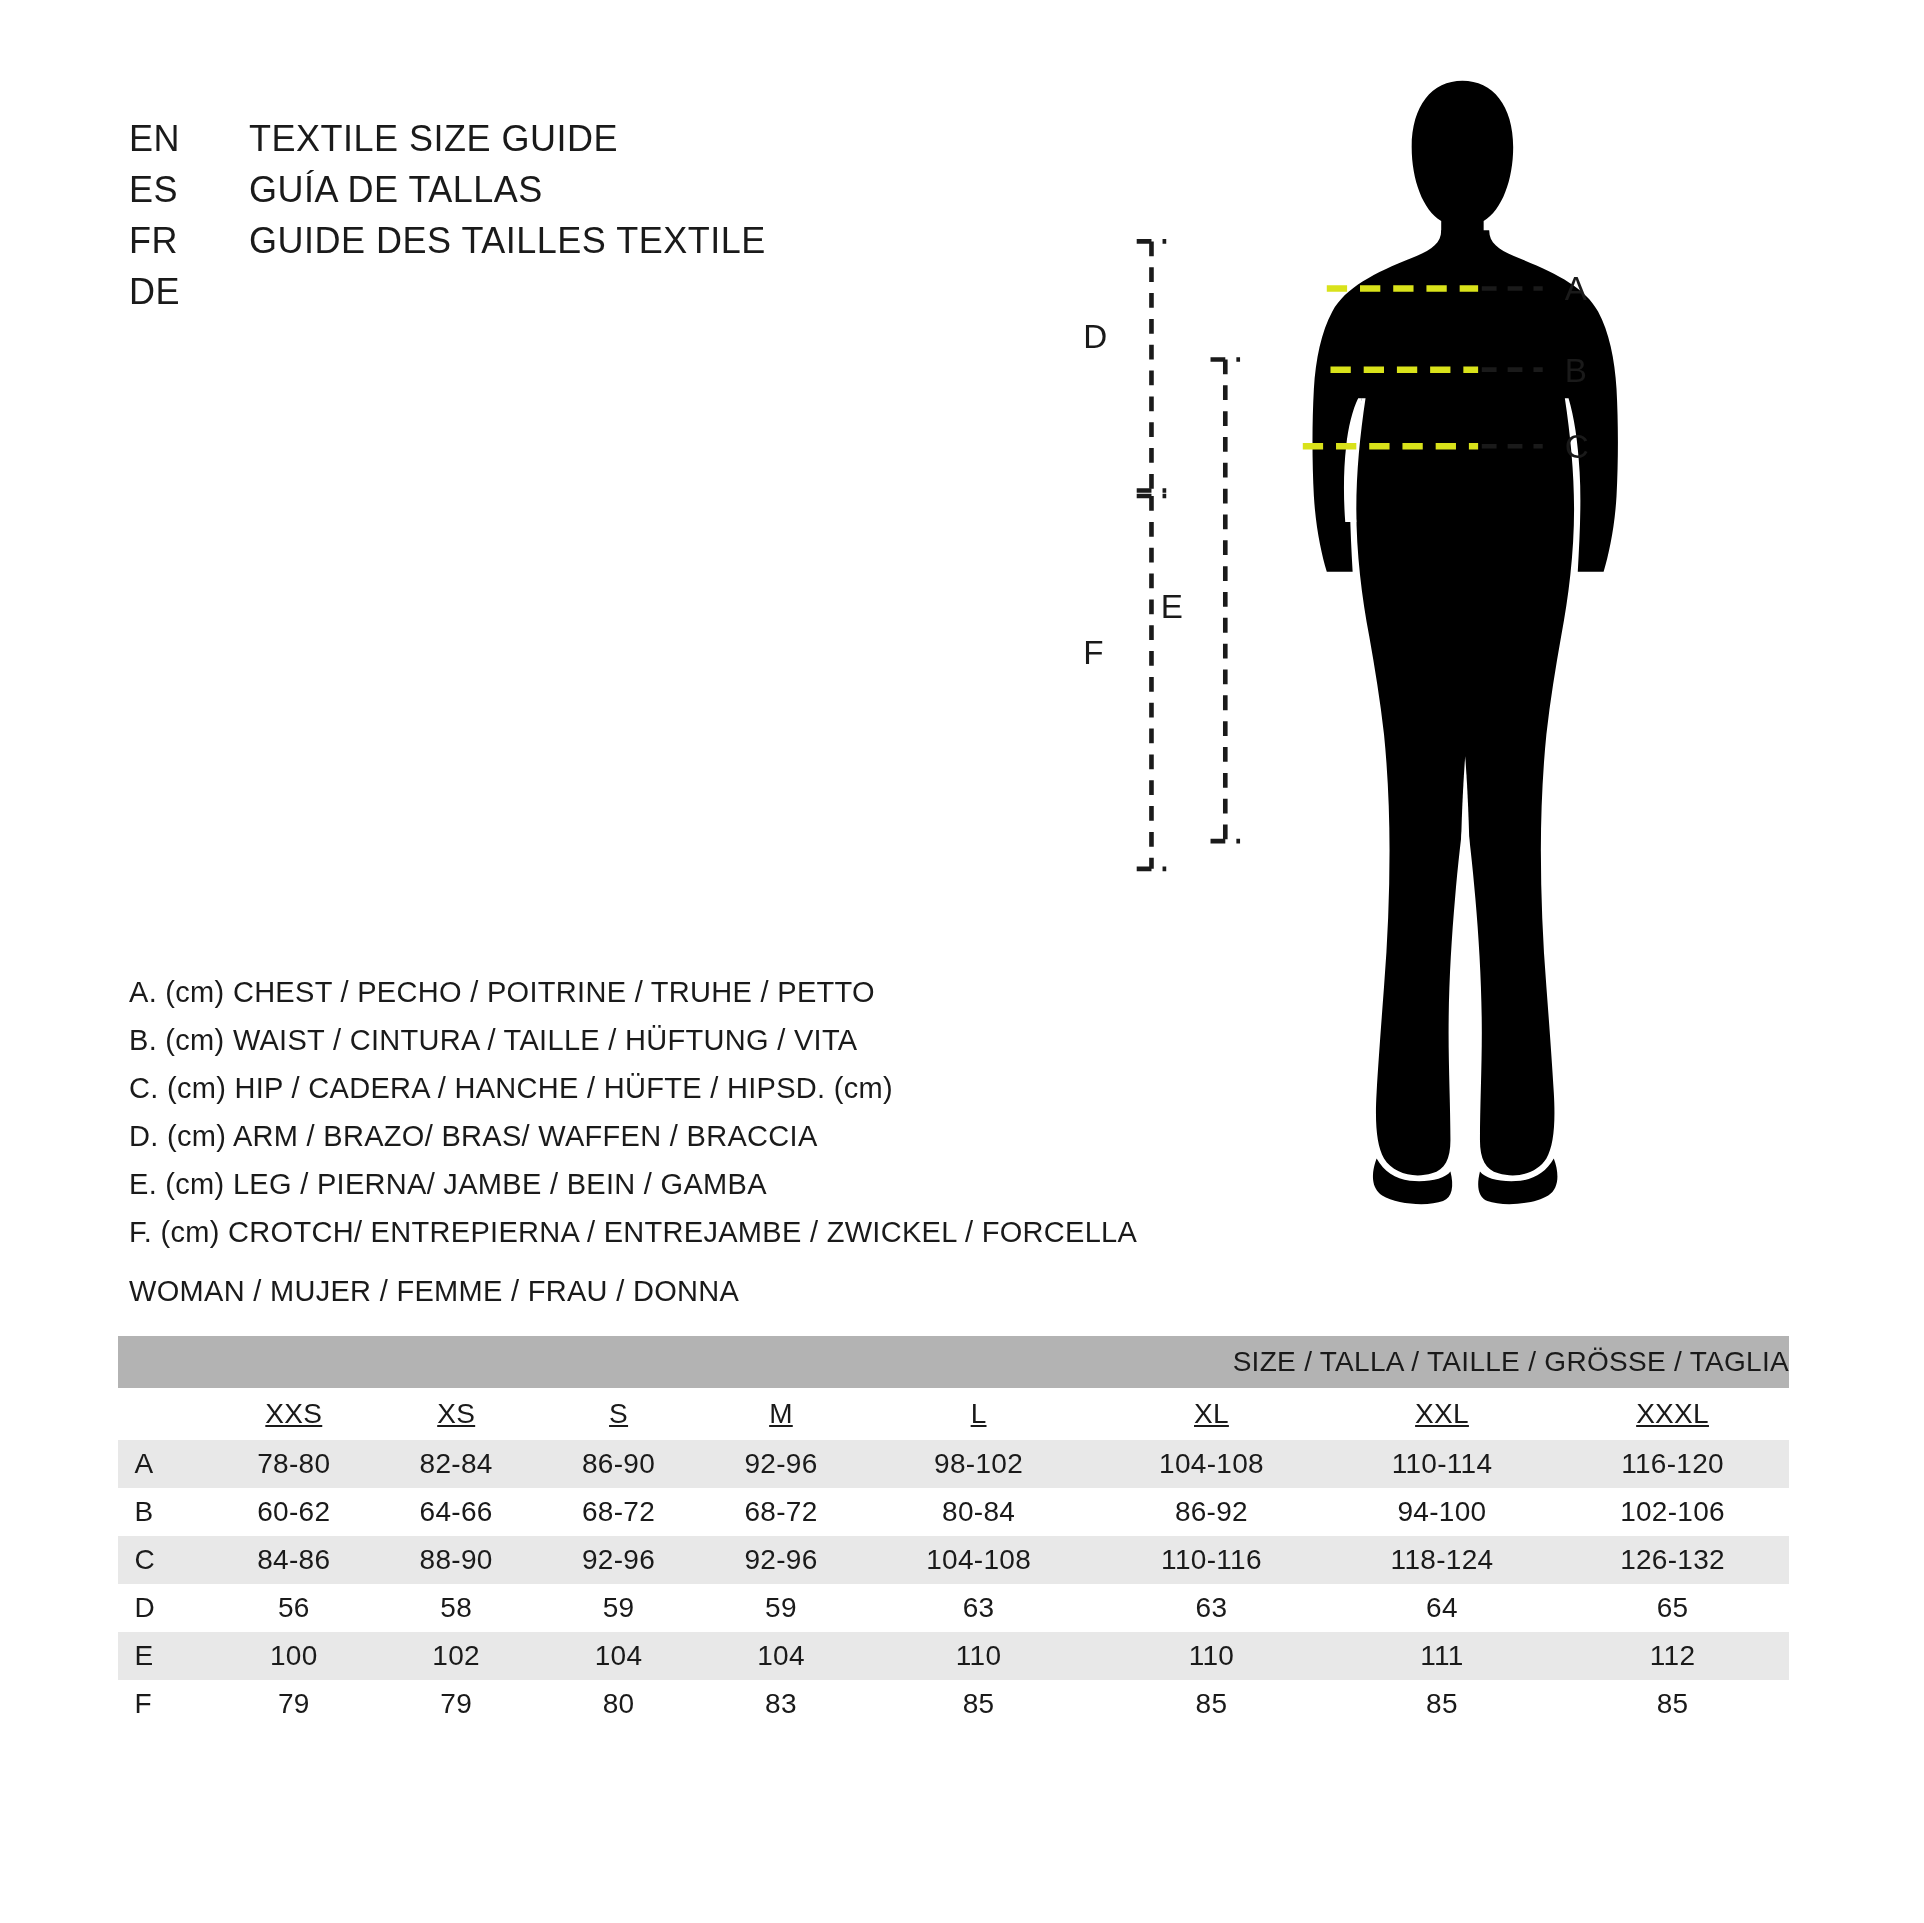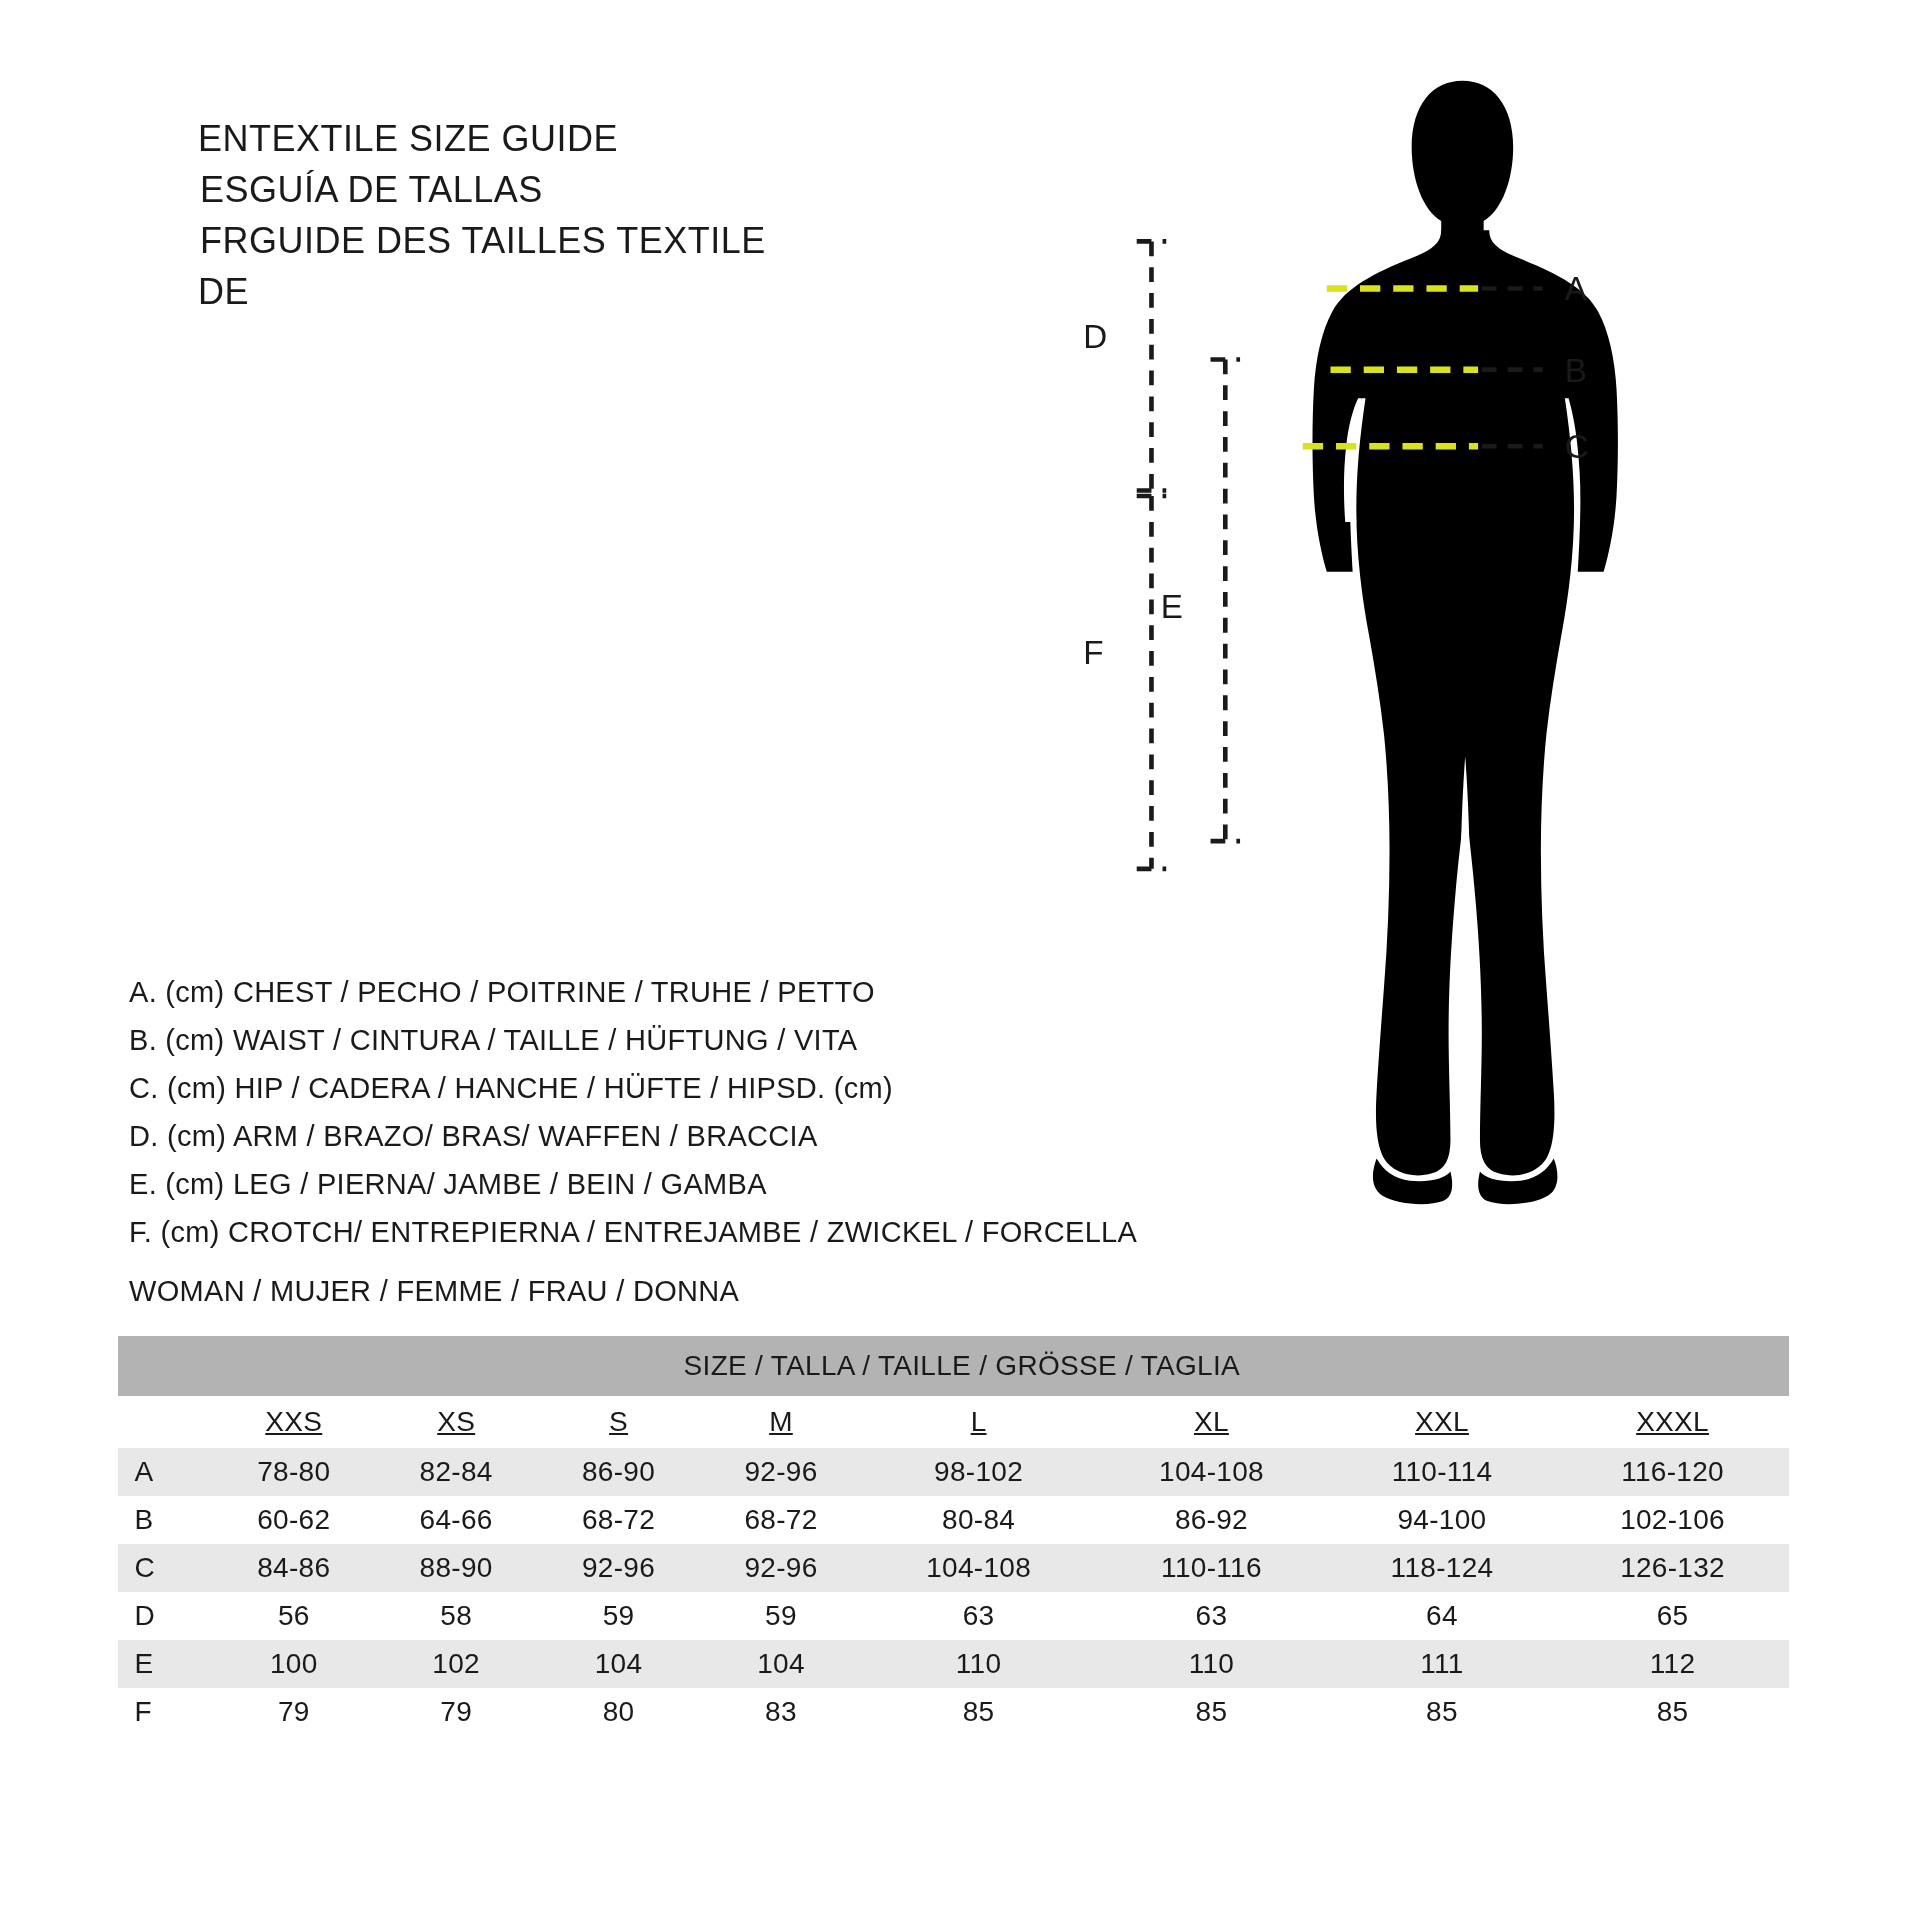--- a/index.html
+++ b/index.html
@@ -20,21 +20,20 @@
   #title-block {
     position: absolute;
     left: 129px;
     top: 118px;
     width: 831px;
   }
   .title-row {
     display: flex;
     align-items: baseline;
     height: 51px;
-    text-align: right;
   }
   .title-code {
     width: 120px;
     font-size: 36px;
     letter-spacing: 0.5px;
   }
   .title-text {
     font-size: 36px;
     letter-spacing: 0.5px;
     white-space: nowrap;
@@ -75,23 +74,23 @@
   }
   #size-table td, #size-table th {
     padding: 0;
     height: 48px;
     font-weight: normal;
     text-align: center;
     letter-spacing: 0.3px;
   }
   #size-table .hdr-band td {
     background: #b3b3b3;
-    text-align: center;
+    text-align: right;
     padding-left: 16.6px;
-    height: 60px;
+    height: 52px;
     font-size: 28px;
   }
   #size-table .row-label {
     width: 78px;
     text-align: left;
     padding-left: 16.6px;
   }
   #size-table .band-grey td {
     background: #e8e8e8;
   }

